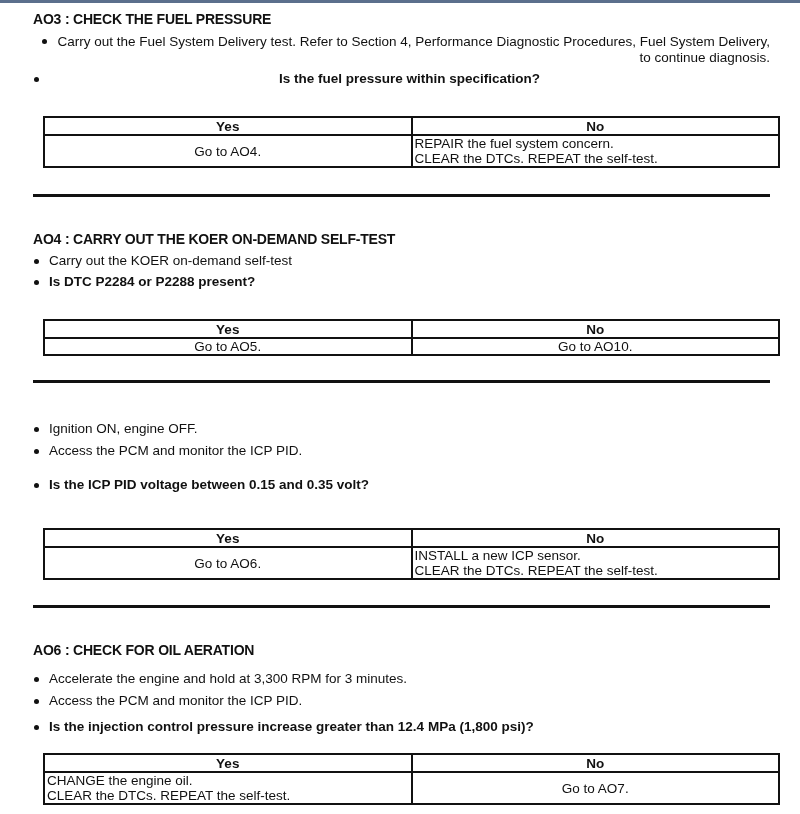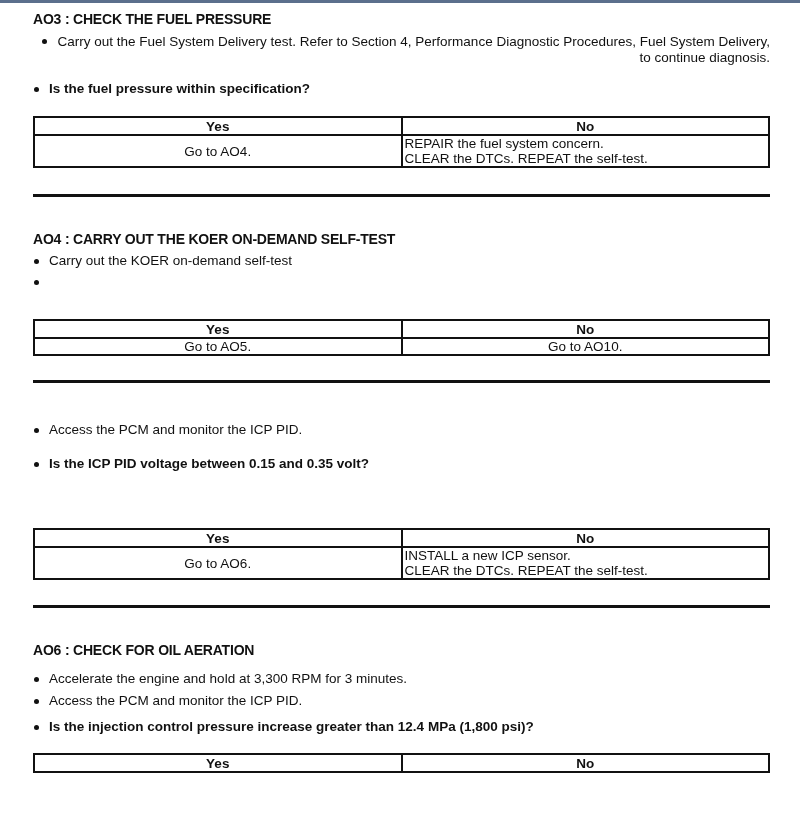--- a/index.html
+++ b/index.html
@@ -24,21 +24,21 @@
     position: relative; padding-left: 16px;
   }
   .bullet.wrap { padding-left: 0; text-indent: 0; }
   .bullet.bold { font-weight: bold; }
   .dot {
     position: absolute; left: 1px; top: 6px; width: 5px; height: 5px;
     background: #111; border-radius: 50%;
   }
   .bullet.wrap .dot { position: static; display: inline-block; margin: 0 10px 2px 1px; vertical-align: middle; }
   table.yn {
-    position: absolute; left: 33px; width: 737px;
+    position: absolute; left: 43px; width: 737px;
     border-collapse: collapse; table-layout: fixed;
     font-size: 13.5px;
   }
   table.yn td, table.yn th {
     border: 2px solid #111; padding: 0 2px; line-height: 15px;
   }
   table.yn th { font-weight: bold; text-align: center; height: 16px; }
   table.yn td.center { text-align: center; }
   table.yn td.left { text-align: left; }
   .rule {
@@ -46,21 +46,21 @@
   }
 </style>
 </head>
 <body>
 
 <div class="topbar"></div>
 
 <div class="section" style="top:10px;">
   <p class="heading">AO3 : CHECK THE FUEL PRESSURE</p>
   <p class="bullet wrap" style="margin-top:6px;text-align:right;"><span class="dot"></span><span>Carry out the Fuel System Delivery test. Refer to Section 4, Performance Diagnostic Procedures, Fuel System Delivery, to continue diagnosis.</span></p>
-  <p class="bullet bold" style="margin-top:15px;"><span class="dot"></span><span>Is the fuel pressure within specification?</span></p>
+  <p class="bullet bold" style="margin-top:5px;text-align:center;"><span class="dot"></span><span>Is the fuel pressure within specification?</span></p>
 </div>
 <table class="yn" style="top:116px;">
   <tbody>
       <tr>
     <th>Yes</th>
     <th>No</th>
   </tr>
   <tr>
     <td class="center"><span>Go to AO4.</span></td>
     <td class="left">
@@ -68,37 +68,38 @@
           <div>CLEAR the DTCs. REPEAT the self-test.</div>
         </td>
   </tr>
 </tbody>
   </table>
 <div class="rule" style="top:194px;"></div>
 
 <div class="section" style="top:230px;">
   <p class="heading">AO4 : CARRY OUT THE KOER ON-DEMAND SELF-TEST</p>
   <p class="bullet" style="margin-top:5px;"><span class="dot"></span><span>Carry out the KOER on-demand self-test</span></p>
-  <p class="bullet bold" style="margin-top:5px;"><span class="dot"></span></p>
+  <p class="bullet bold" style="margin-top:5px;"><span class="dot"></span><span>Is DTC P2284 or P2288 present?</span></p>
 </div>
 <table class="yn" style="top:319px;">
   <tbody>
       <tr>
     <th>Yes</th>
     <th>No</th>
   </tr>
   <tr>
     <td class="center"><span>Go to AO5.</span></td>
     <td class="center"><span>Go to AO10.</span></td>
   </tr>
 </tbody>
   </table>
 <div class="rule" style="top:380px;"></div>
 
 <div class="section" style="top:416px;">
+  <p class="bullet" style="margin-top:5px;"><span class="dot"></span><span>Ignition ON, engine OFF.</span></p>
   <p class="bullet" style="margin-top:6px;"><span class="dot"></span><span>Access the PCM and monitor the  ICP PID.</span></p>
   <p class="bullet bold" style="margin-top:18px;"><span class="dot"></span><span>Is the ICP  PID voltage between 0.15 and 0.35 volt?</span></p>
 </div>
 <table class="yn" style="top:528px;">
   <tbody>
       <tr>
     <th>Yes</th>
     <th>No</th>
   </tr>
   <tr>
@@ -117,14 +118,21 @@
   <p class="bullet" style="margin-top:12px;"><span class="dot"></span><span>Accelerate the engine and hold at 3,300 RPM for 3 minutes.</span></p>
   <p class="bullet" style="margin-top:6px;"><span class="dot"></span><span>Access the PCM and monitor the  ICP PID.</span></p>
   <p class="bullet bold" style="margin-top:10px;"><span class="dot"></span><span>Is the injection control pressure increase greater than 12.4 MPa (1,800 psi)?</span></p>
 </div>
 <table class="yn" style="top:753px;">
   <tbody>
       <tr>
     <th>Yes</th>
     <th>No</th>
   </tr>
+  <tr>
+    <td class="left">
+          <div>CHANGE the engine oil.</div>
+          <div>CLEAR the DTCs. REPEAT the self-test.</div>
+        </td>
+    <td class="center"><span>Go to AO7.</span></td>
+  </tr>
 </tbody>
   </table>
 
 </body></html>

